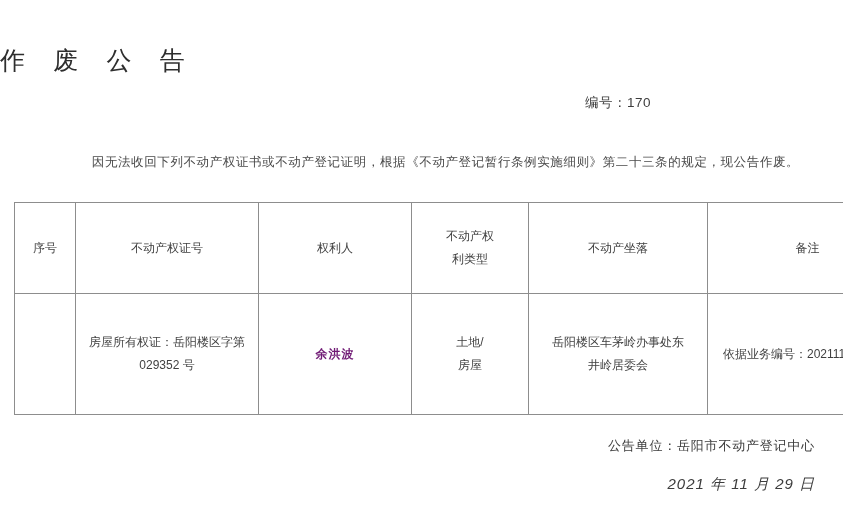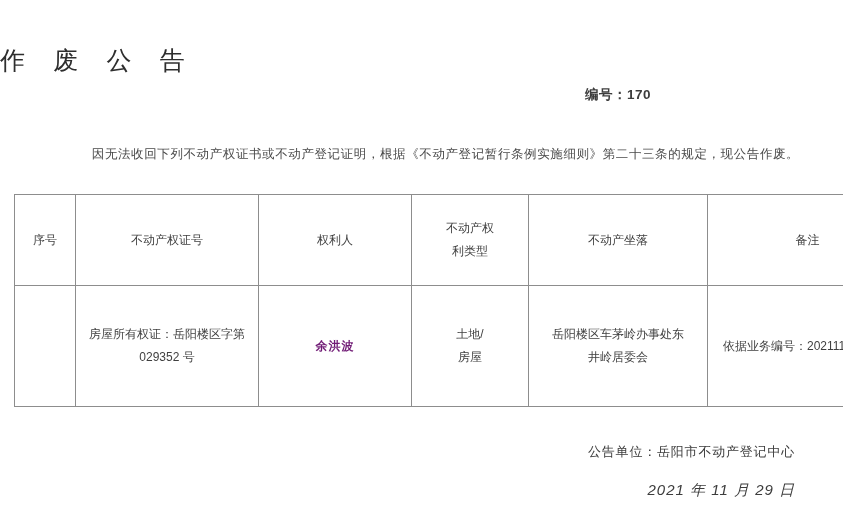--- a/index.html
+++ b/index.html
@@ -25,25 +25,24 @@
     font-size: 25px;
     letter-spacing: 11px;
     color: #2e2e2e;
     margin-top: 44px;
     font-weight: 500;
     font-family: "Liberation Serif", serif;
   }
   .serial-row {
     text-align: right;
     padding-right: 192px;
-    margin-top: 9px;
+    margin-top: 17px;
     font-size: 13.5px;
     color: #3d3d3d;
     letter-spacing: 0.5px;
-    font-weight: bold;
   }
   .statement {
     margin-top: 40px;
     padding: 0 36px 0 36px;
     font-size: 12.5px;
     color: #4a4a4a;
     letter-spacing: 0.6px;
     line-height: 1.6;
     text-align: center;
     margin-left: 48px;
@@ -86,22 +85,22 @@
   }
   .cell-sub {
     display: block;
   }
   .owner-name {
     font-weight: bold;
     color: #701a75;
     letter-spacing: 1px;
   }
   .footer {
-    margin-top: 36px;
-    padding-right: 48px;
+    margin-top: 22px;
+    padding-right: 28px;
     text-align: right;
     font-size: 13px;
     color: #3d3d3d;
     letter-spacing: 0.8px;
   }
   .footer .date {
     margin-top: 20px;
     font-size: 15px;
     letter-spacing: 1px;
     font-style: italic;

